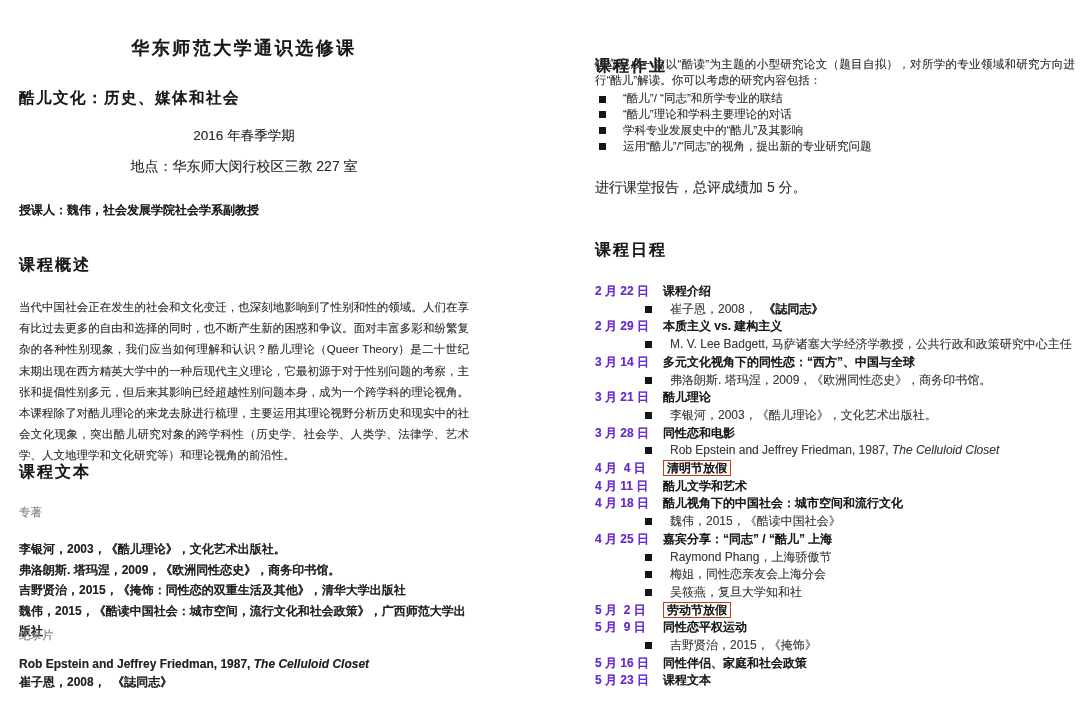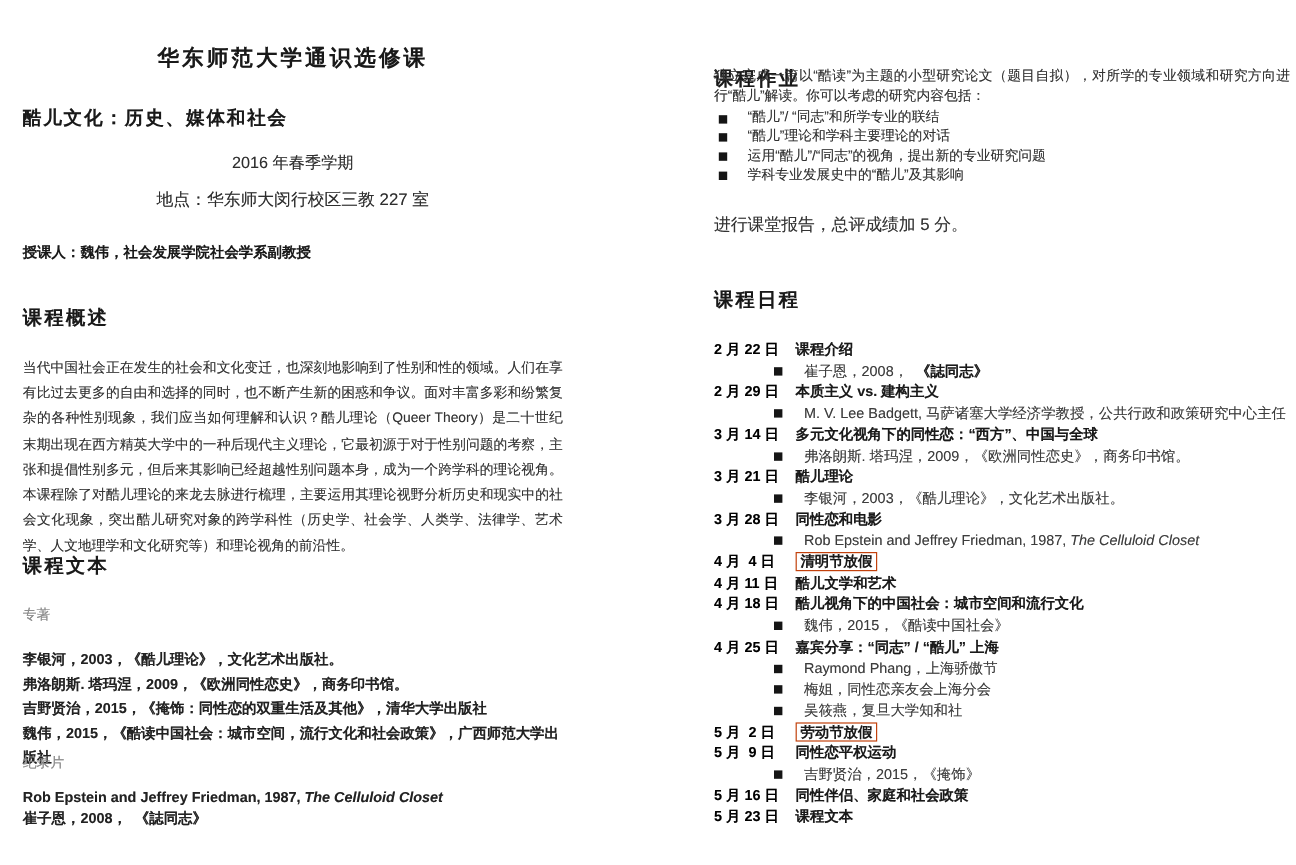--- a/index.html
+++ b/index.html
@@ -35,21 +35,21 @@
   .r-intro { top:57px; font-size:11.5px; line-height:15.9px; text-align:justify; color:#333; }
   .r-bullets { top:91px; font-size:11.5px; line-height:15.9px; color:#333; }
   .square { width:7px; height:7px; background:#151515; display:inline-block; flex:none; }
   .a-row { display:flex; align-items:flex-start; padding-left:4px; }
   .a-row .square { margin:4.5px 17px 0 0; }
   .a-text { flex:1; white-space:pre-wrap; }
   .r-note  { top:179px; font-size:14px; color:#333; }
   .r-sh    { top:240px; }
   .r-sched { top:283px; font-size:12px; line-height:17.7px; }
   .s-row { white-space:pre; }
-  .s-date { display:inline-block; width:68px; font-weight:bold; color:#000000; white-space:pre; }
+  .s-date { display:inline-block; width:68px; font-weight:bold; color:#6d28d9; white-space:pre; }
   .s-topic { font-weight:bold; color:#191919; }
   .s-topic.boxed { border:1px solid #c2410c; padding:0 3px; }
   .s-sub { display:flex; align-items:flex-start; padding-left:50px; }
   .s-sub .square { margin:5px 18px 0 0; }
   .s-sub-text { white-space:pre-wrap; color:#3d3d3d; flex:1; }
   .s-sub-text b { font-weight:bold; color:#191919; }
 </style>
 </head>
 <body>
 
@@ -85,25 +85,25 @@
         <div class="a-row">
           <span class="square"></span>
           <span class="a-text">“酷儿”/ “同志”和所学专业的联结</span>
         </div>
         <div class="a-row">
           <span class="square"></span>
           <span class="a-text">“酷儿”理论和学科主要理论的对话</span>
         </div>
         <div class="a-row">
           <span class="square"></span>
-          <span class="a-text">运用“酷儿”/“同志”的视角，提出新的专业研究问题</span>
+          <span class="a-text">学科专业发展史中的“酷儿”及其影响</span>
         </div>
         <div class="a-row">
           <span class="square"></span>
-          <span class="a-text">学科专业发展史中的“酷儿”及其影响</span>
+          <span class="a-text">运用“酷儿”/“同志”的视角，提出新的专业研究问题</span>
         </div>
       </div>
     <div class="abs rcol r-note">进行课堂报告，总评成绩加 5 分。</div>
     <div class="abs rcol r-sh h-sec">课程日程</div>
     <div class="abs rcol r-sched">
         <div class="s-row"><span class="s-date">2 月 22 日</span><span class="s-topic">课程介绍</span></div>
         <div class="s-sub">
           <span class="square"></span>
           <span class="s-sub-text"><span>崔子恩，2008，  </span><b>《誌同志》</b></span>
         </div>

